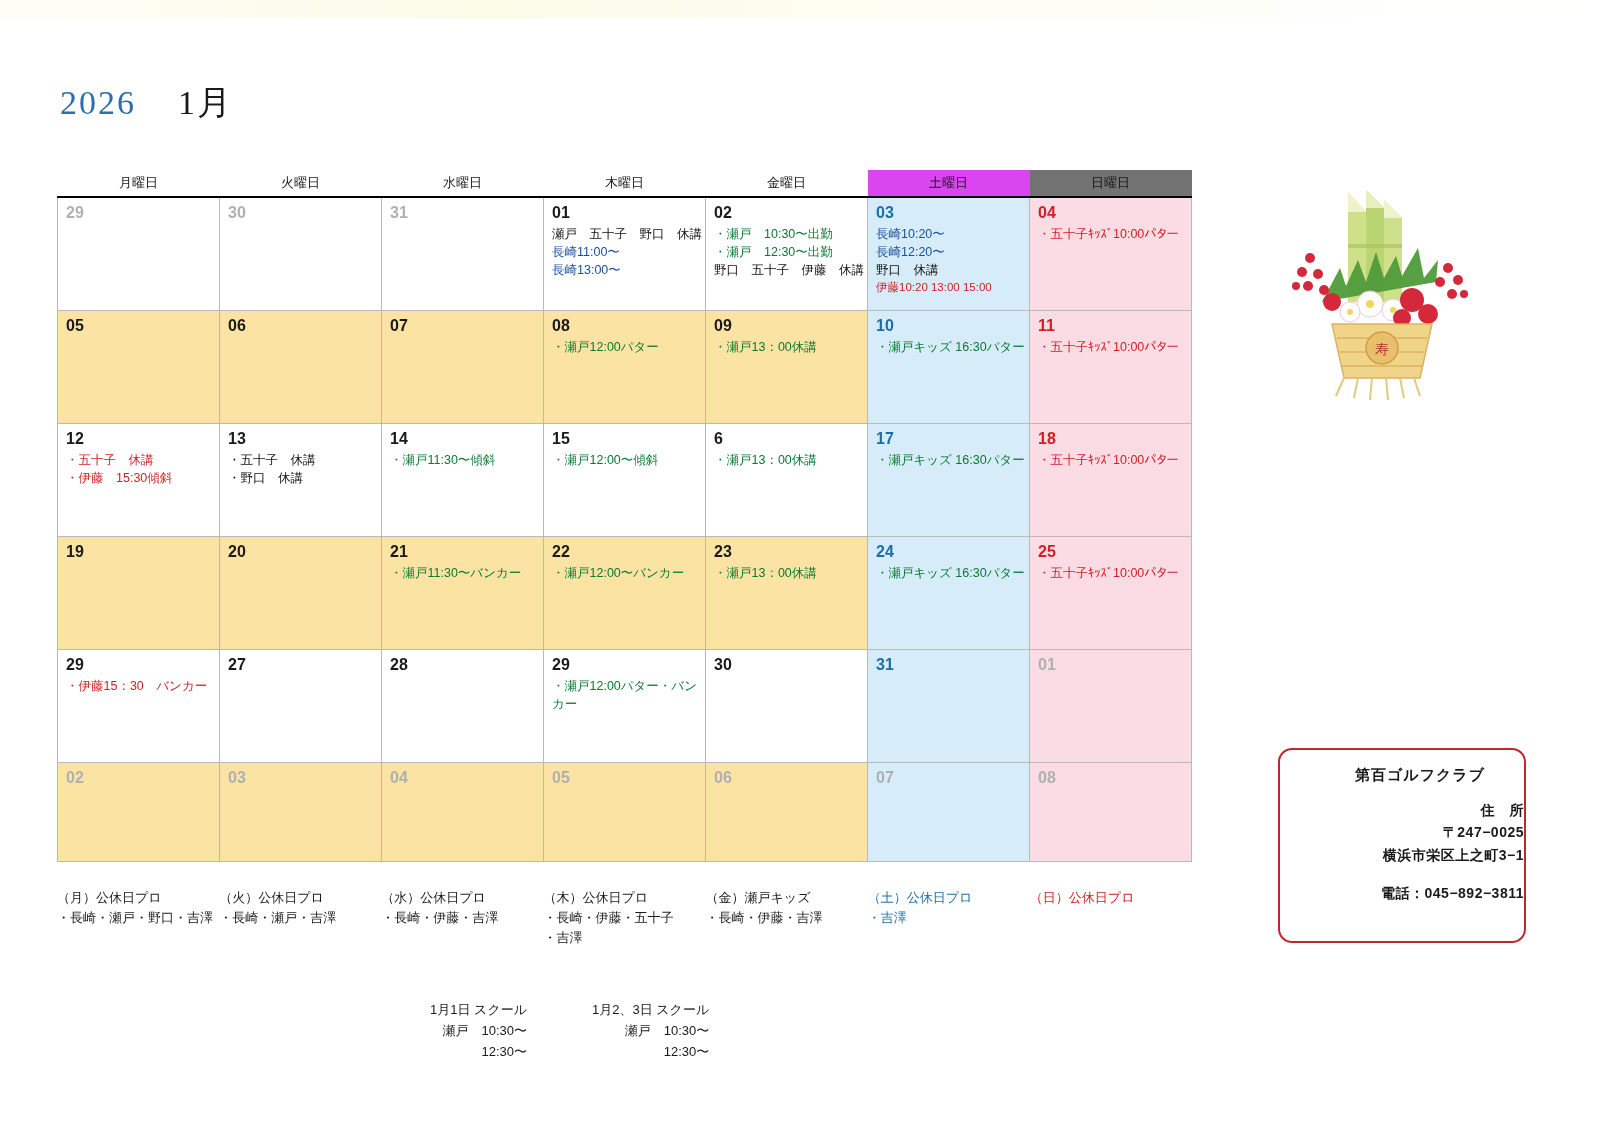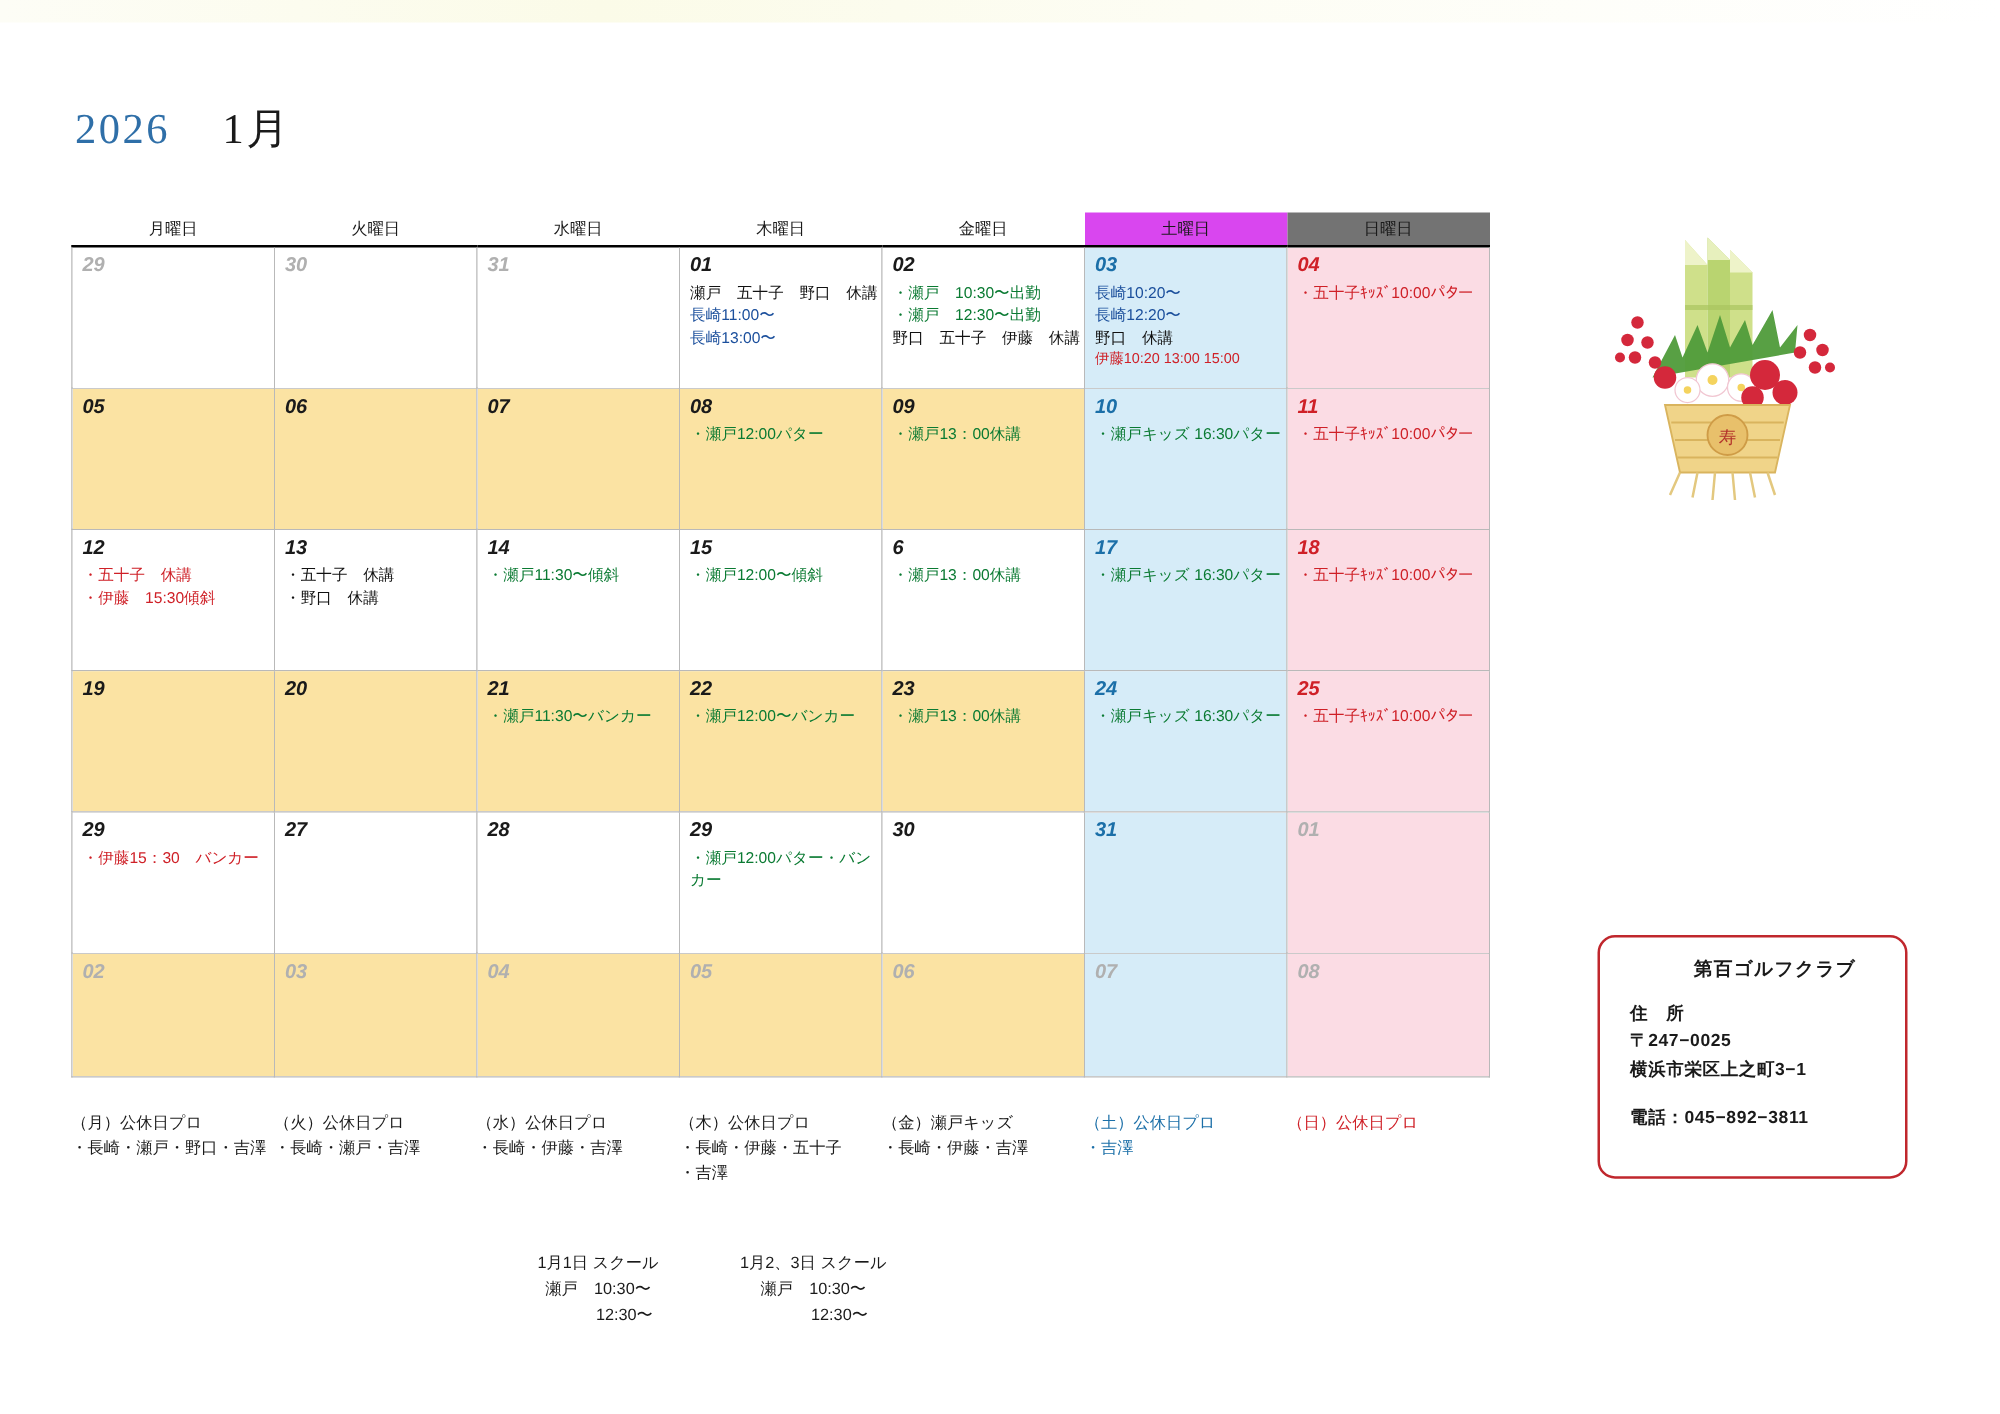--- a/index.html
+++ b/index.html
@@ -66,21 +66,20 @@
     padding: 0;
     position: relative;
   }
   .cal tr.trail td { height: 98px; }
 
   .daynum {
     font-size: 16px;
     font-weight: bold;
     padding: 6px 0 0 8px;
     line-height: 1.1;
-    font-style: italic;
   }
   .daynum.muted { color: #b0b0b0; font-weight: bold; }
   .daynum.sat { color: #1b6fa8; }
   .daynum.sun { color: #cf2027; }
 
   .events {
     padding: 3px 6px 0 8px;
     font-size: 12.5px;
     line-height: 1.45;
   }
@@ -116,21 +115,21 @@
   }
   .footer .hdr { font-size: 13px; }
   .footer .sat-txt { color: #1b6fa8; }
   .footer .sun-txt { color: #cf2027; }
 
   .school {
     position: absolute;
     top: 1000px;
     font-size: 13px;
     line-height: 1.6;
-    text-align: center;
+    text-align: right;
   }
   .school.s1 { left: 430px; }
   .school.s2 { left: 592px; }
   .school .ind { padding-left: 42px; }
 
   
   .clubbox {
     position: absolute;
     left: 1278px;
     top: 748px;
@@ -148,20 +147,21 @@
     letter-spacing: 1px;
     margin-bottom: 14px;
     padding-left: 36px;
   }
   .clubbox .line {
     font-size: 14px;
     font-weight: bold;
     letter-spacing: 0.5px;
     padding-left: 24px;
     line-height: 1.6;
+    text-align: right;
   }
   .clubbox .tel { margin-top: 16px; }
 
   
   .kado {
     position: absolute;
     left: 1262px;
     top: 182px;
     width: 236px;
     height: 222px;

